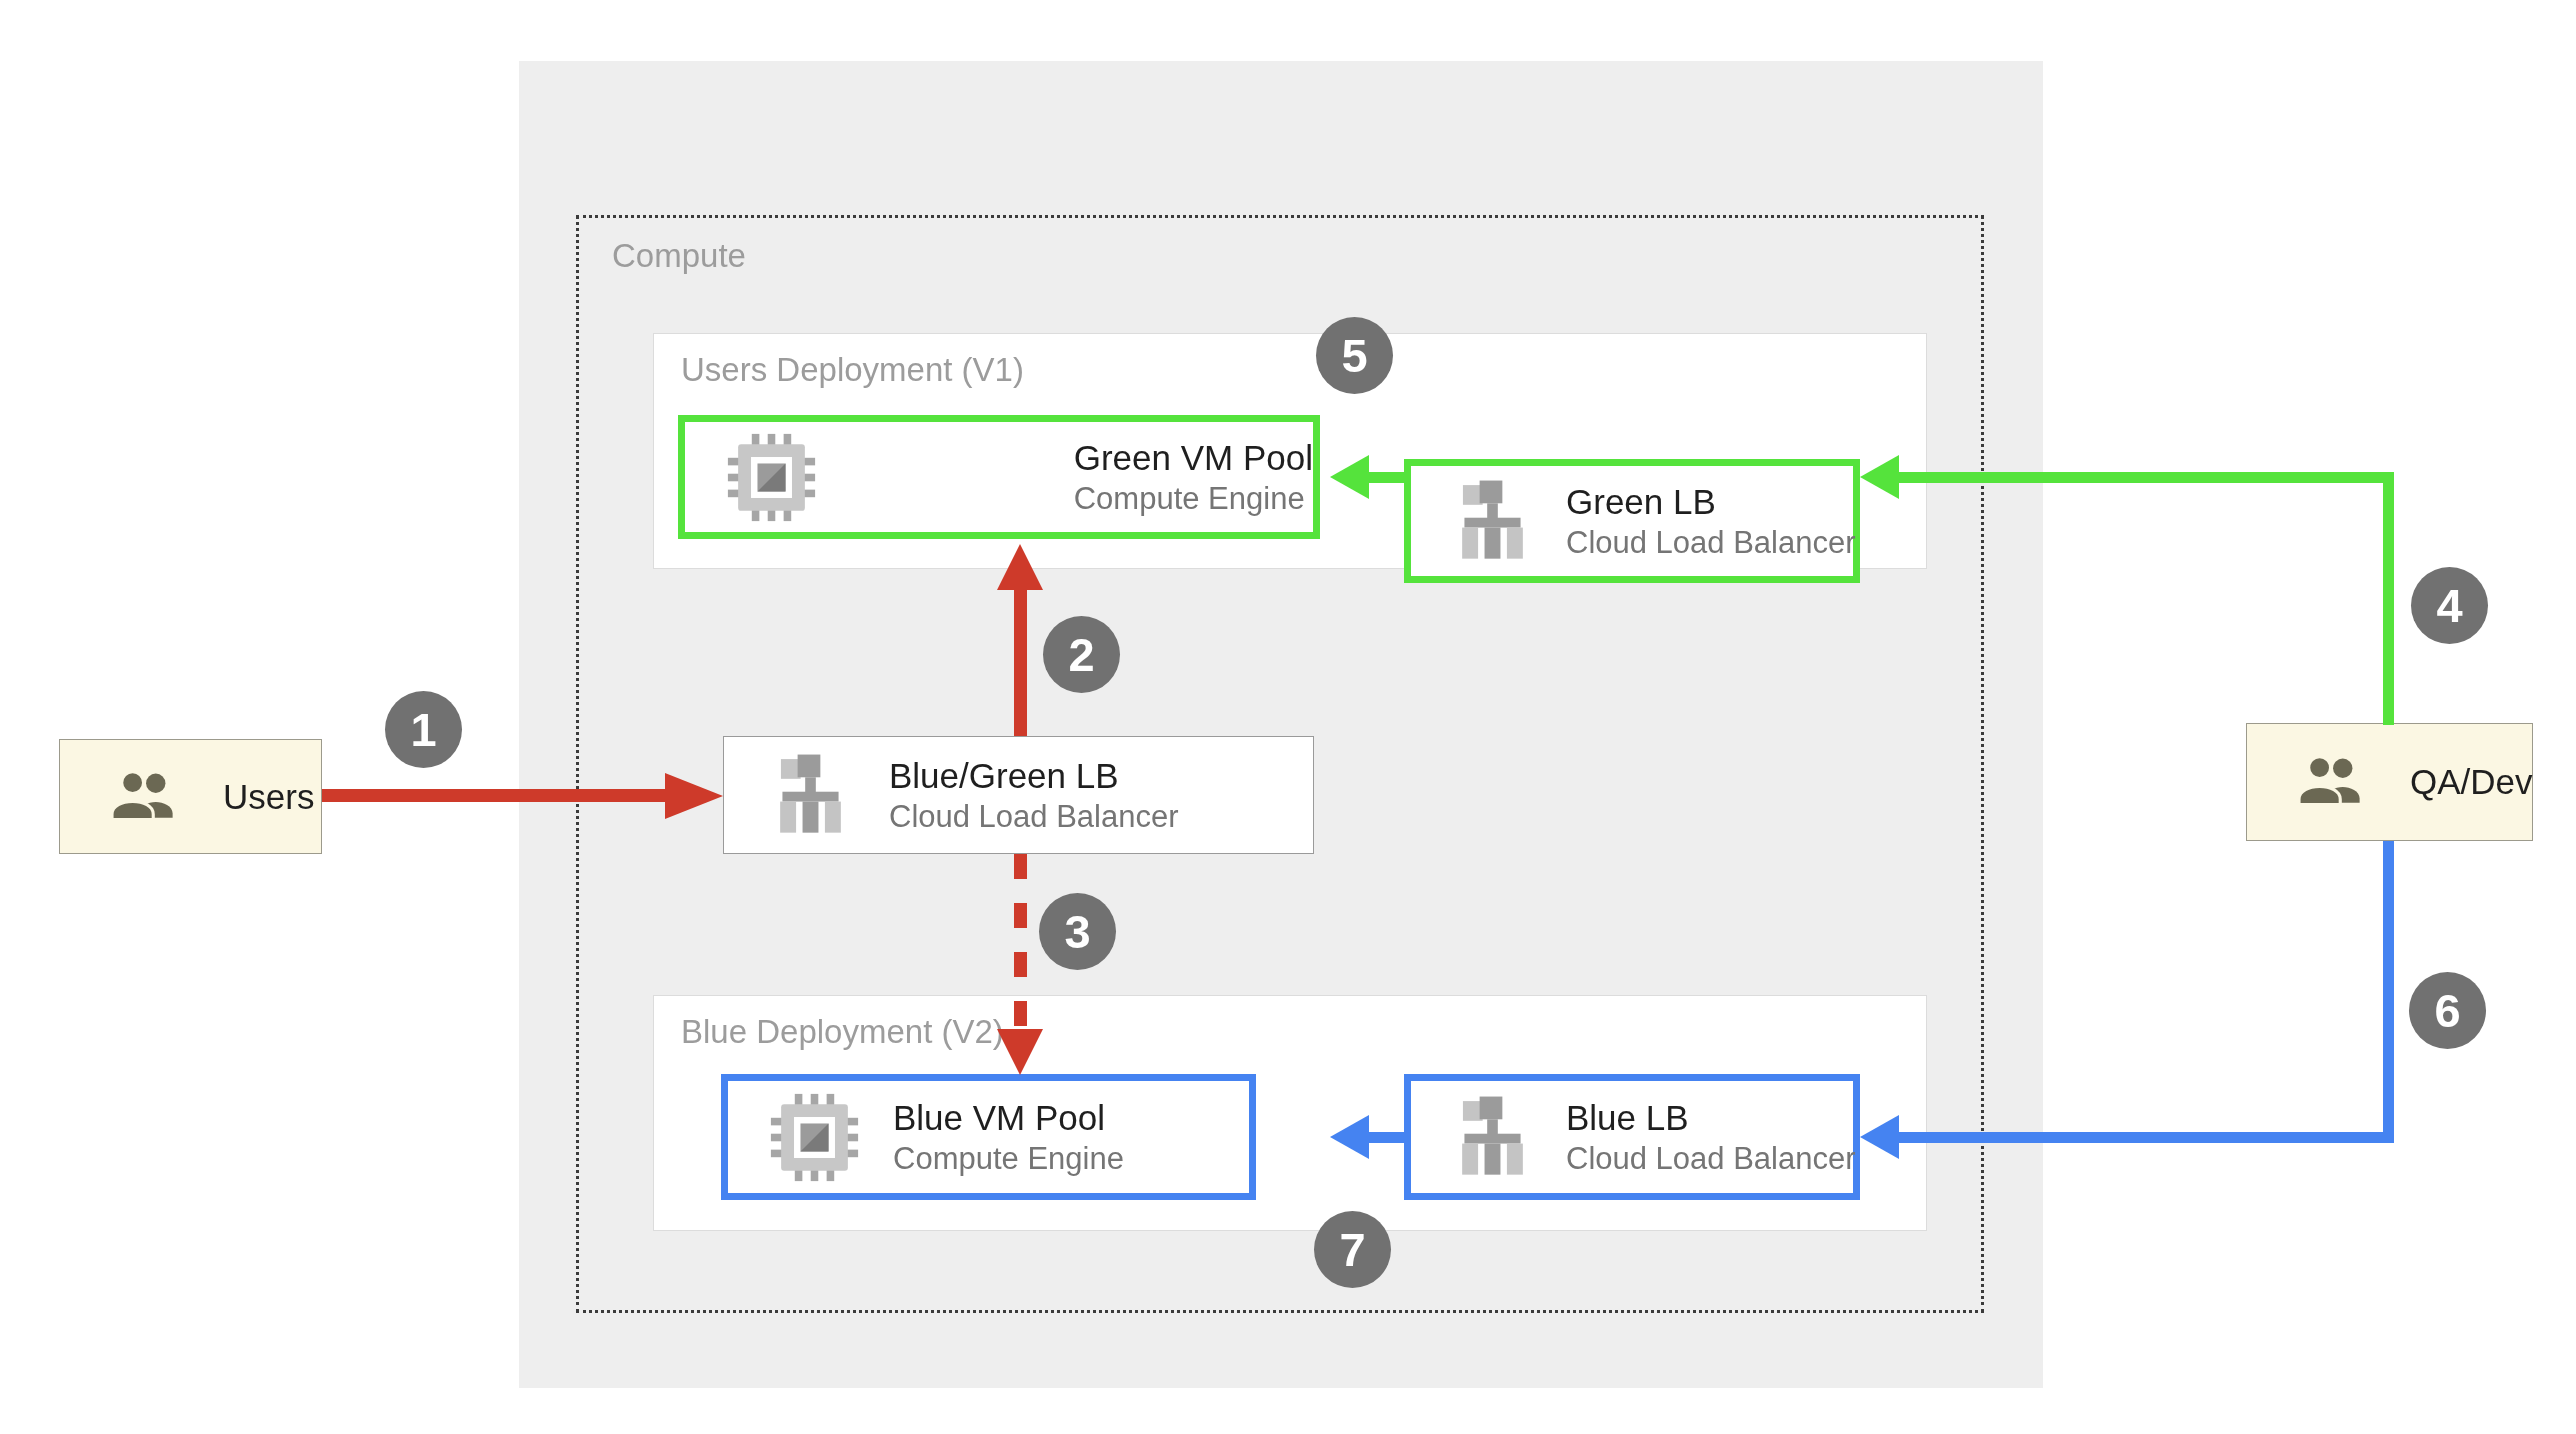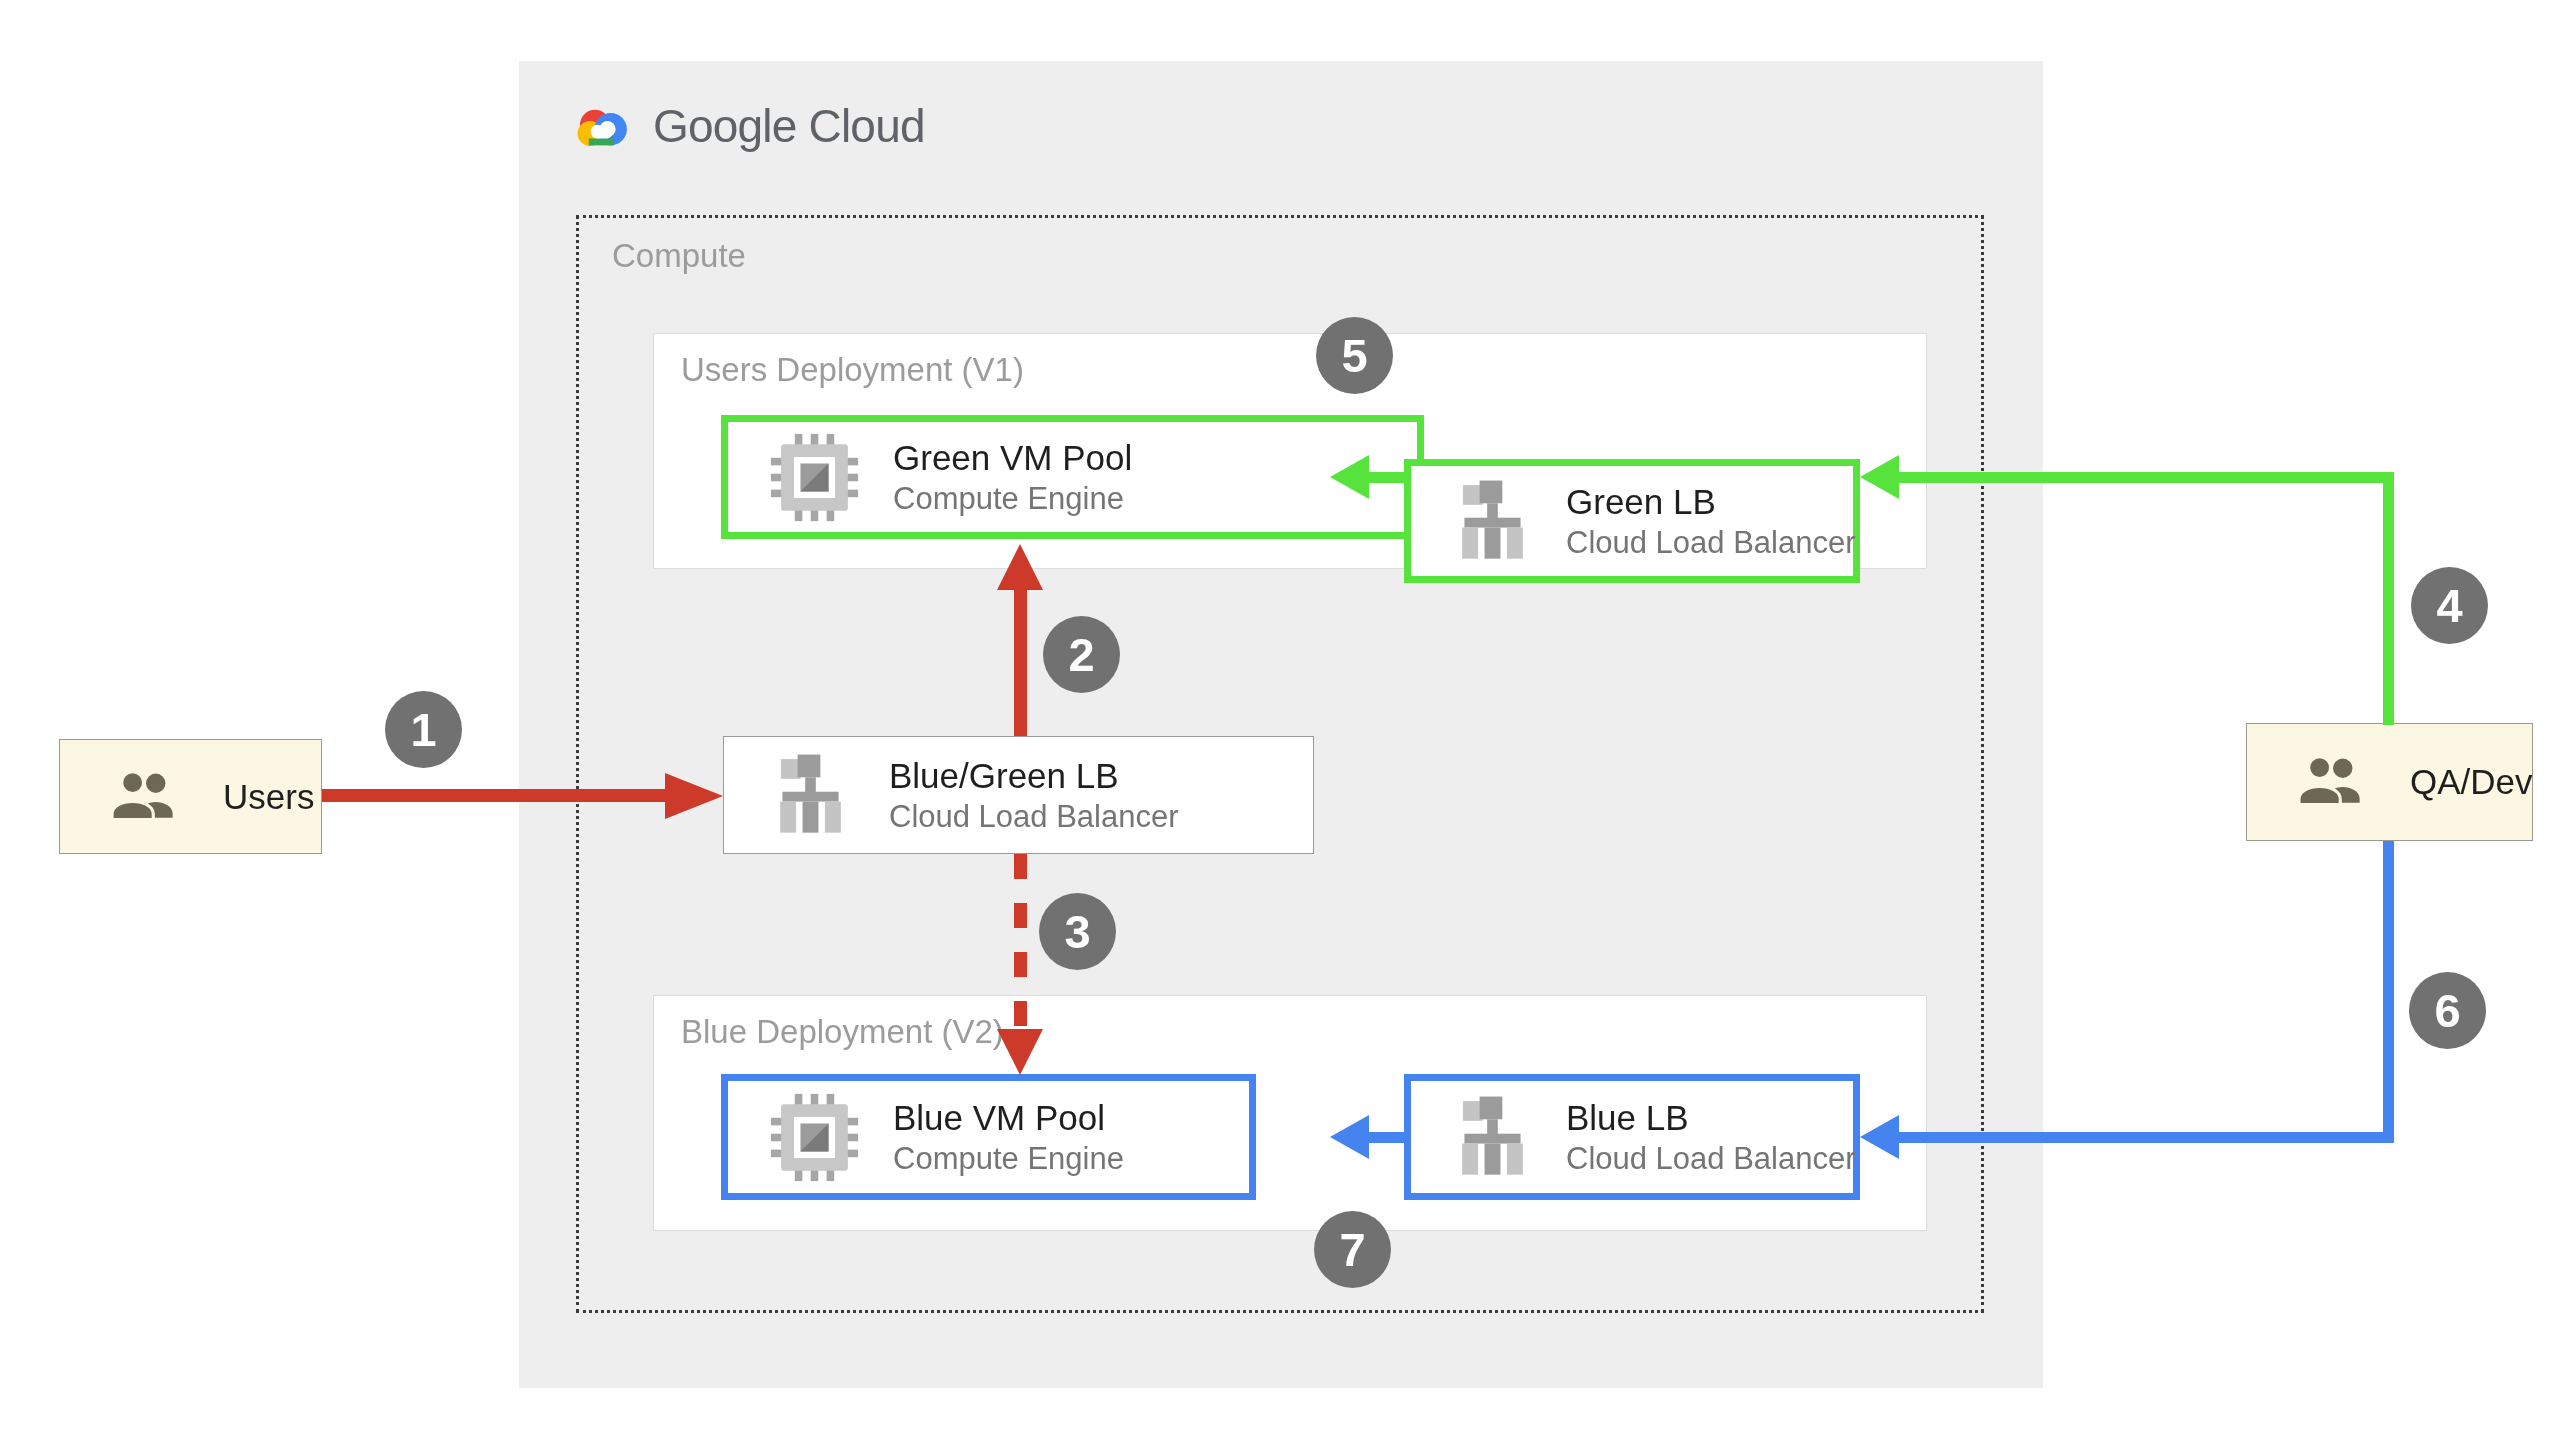--- a/index.html
+++ b/index.html
@@ -25,21 +25,21 @@
   .node { position:absolute; background:#ffffff; display:flex; align-items:center;
           padding-left:41px; gap:33px; z-index:20; }
   .node svg.big-icon { width:91px; height:91px; flex:0 0 auto; }
   .node-title { font-size:35px; color:#1f1f1f; line-height:1.25; white-space:nowrap; }
   .node-sub { font-size:31px; color:#757575; line-height:1.25; white-space:nowrap; }
 
   .green-border { border:7.9px solid #55e33c; }
   .blue-border  { border:7.9px solid #4583f1; }
   .gray-border  { border:1.6px solid #9a9a9a; }
 
-  .n-green-vm { left:721px; top:415px; width:703px; height:124px; }
+  .n-green-vm { left:678px; top:415px; width:642px; height:124px;justify-content:space-between; }
   .n-green-lb { left:1404px; top:415px; width:456px; height:124px; padding-left:36px; gap:28px;margin-top:44px; }
   .n-bg-lb    { left:723px; top:736px; width:591px; height:118px; }
   .n-blue-vm  { left:721px; top:1074px; width:535px; height:126px; }
   .n-blue-lb  { left:1404px; top:1074px; width:456px; height:126px; padding-left:36px; gap:28px; }
 
   .actor { position:absolute; background:#fbf7e3; border:1.6px solid #9c9a8c; display:flex;
            align-items:center; padding-left:47px; gap:41px; z-index:20; }
   .actor svg { width:75px; height:58px; flex:0 0 auto; }
   .actor-label { font-size:35px; color:#1f1f1f; white-space:nowrap; }
   .a-users { left:59px;  top:739px; width:263px; height:115px; }
@@ -62,34 +62,20 @@
            color:#ffffff; font-size:47px; font-weight:700; display:flex; align-items:center;
            justify-content:center; z-index:40; }
 </style>
 </head>
 <body>
 
 <div class="canvas">
 
   <div class="panel"></div>
 
-  <div class="logo">
-    <svg viewBox="0 0 100 80">
-      <circle cx="38" cy="38" r="24" fill="#EA4335"></circle>
-      <circle cx="30" cy="52" r="20" fill="#FBBC04"></circle>
-      <circle cx="63" cy="45" r="26" fill="#4285F4"></circle>
-      <rect x="28" y="60" width="40" height="11" fill="#34A853"></rect>
-      <g fill="#FFFFFF">
-        <circle cx="42" cy="49" r="11"></circle>
-        <circle cx="58" cy="45" r="13"></circle>
-        <rect x="38" y="46" width="26" height="14" rx="7"></rect>
-      </g>
-    </svg>
-    <span class="logo-text">Google Cloud</span>
-  </div>
 
   <div class="project-box">
     <div class="project-label">Compute</div>
   </div>
 
   <div class="group group-green">
     <div class="group-label">Users Deployment (V1)</div>
   </div>
   <div class="group group-blue">
     <div class="group-label">Blue Deployment (V2)</div>

